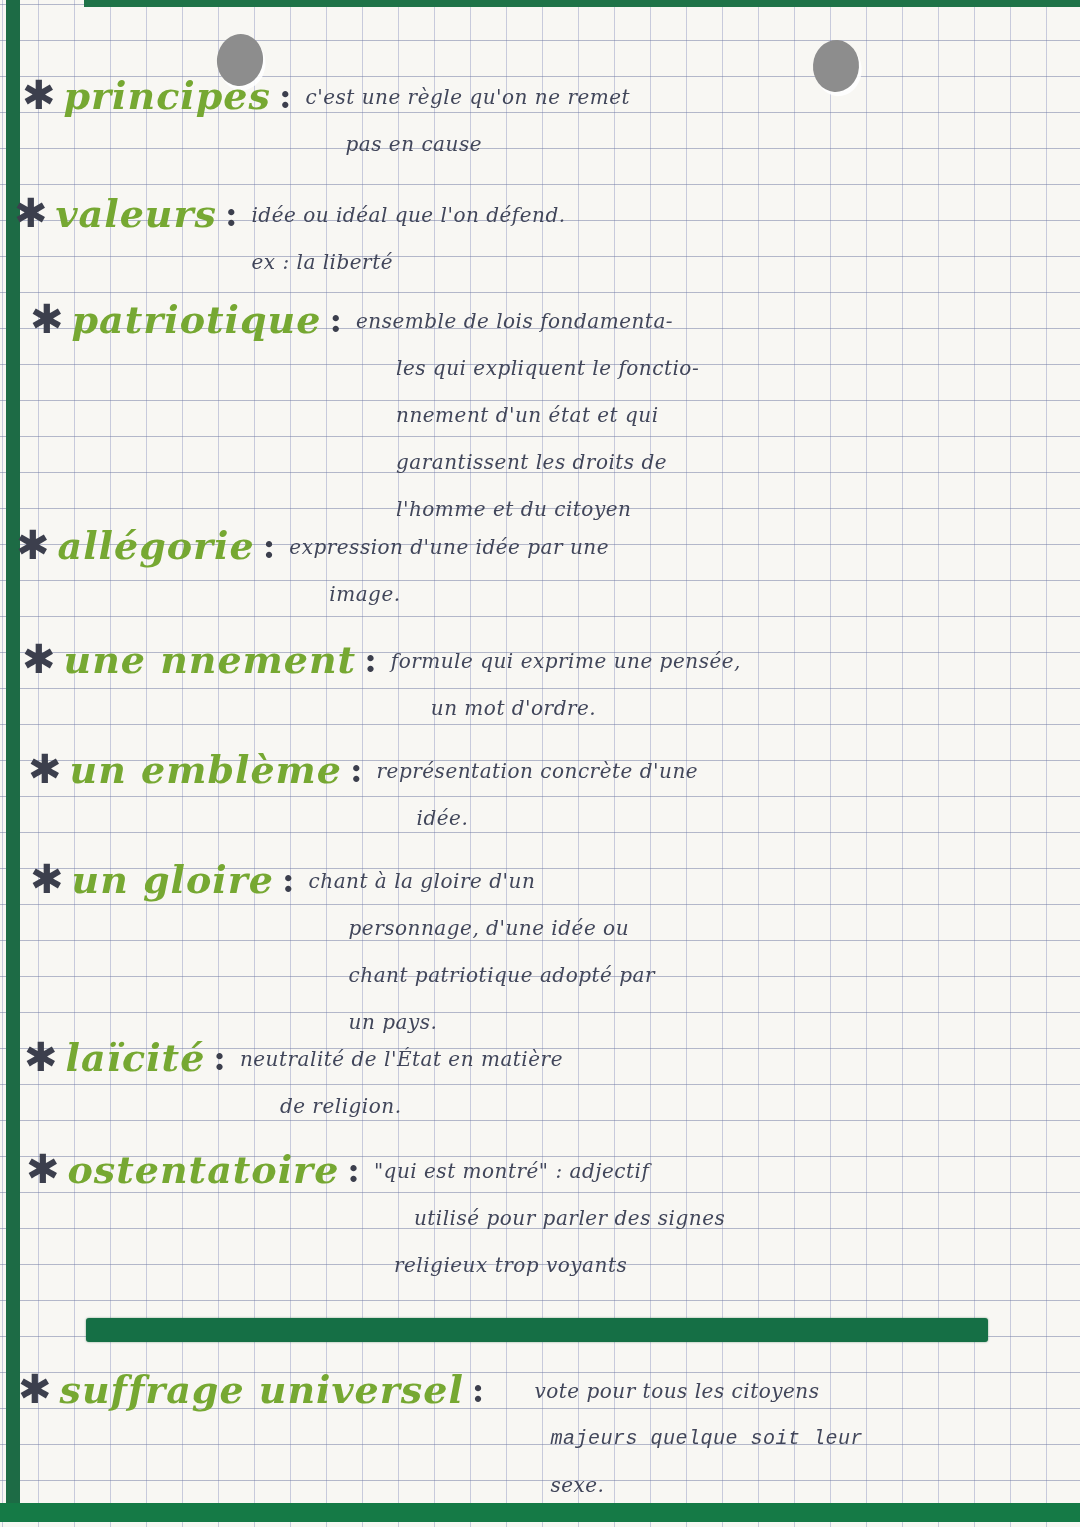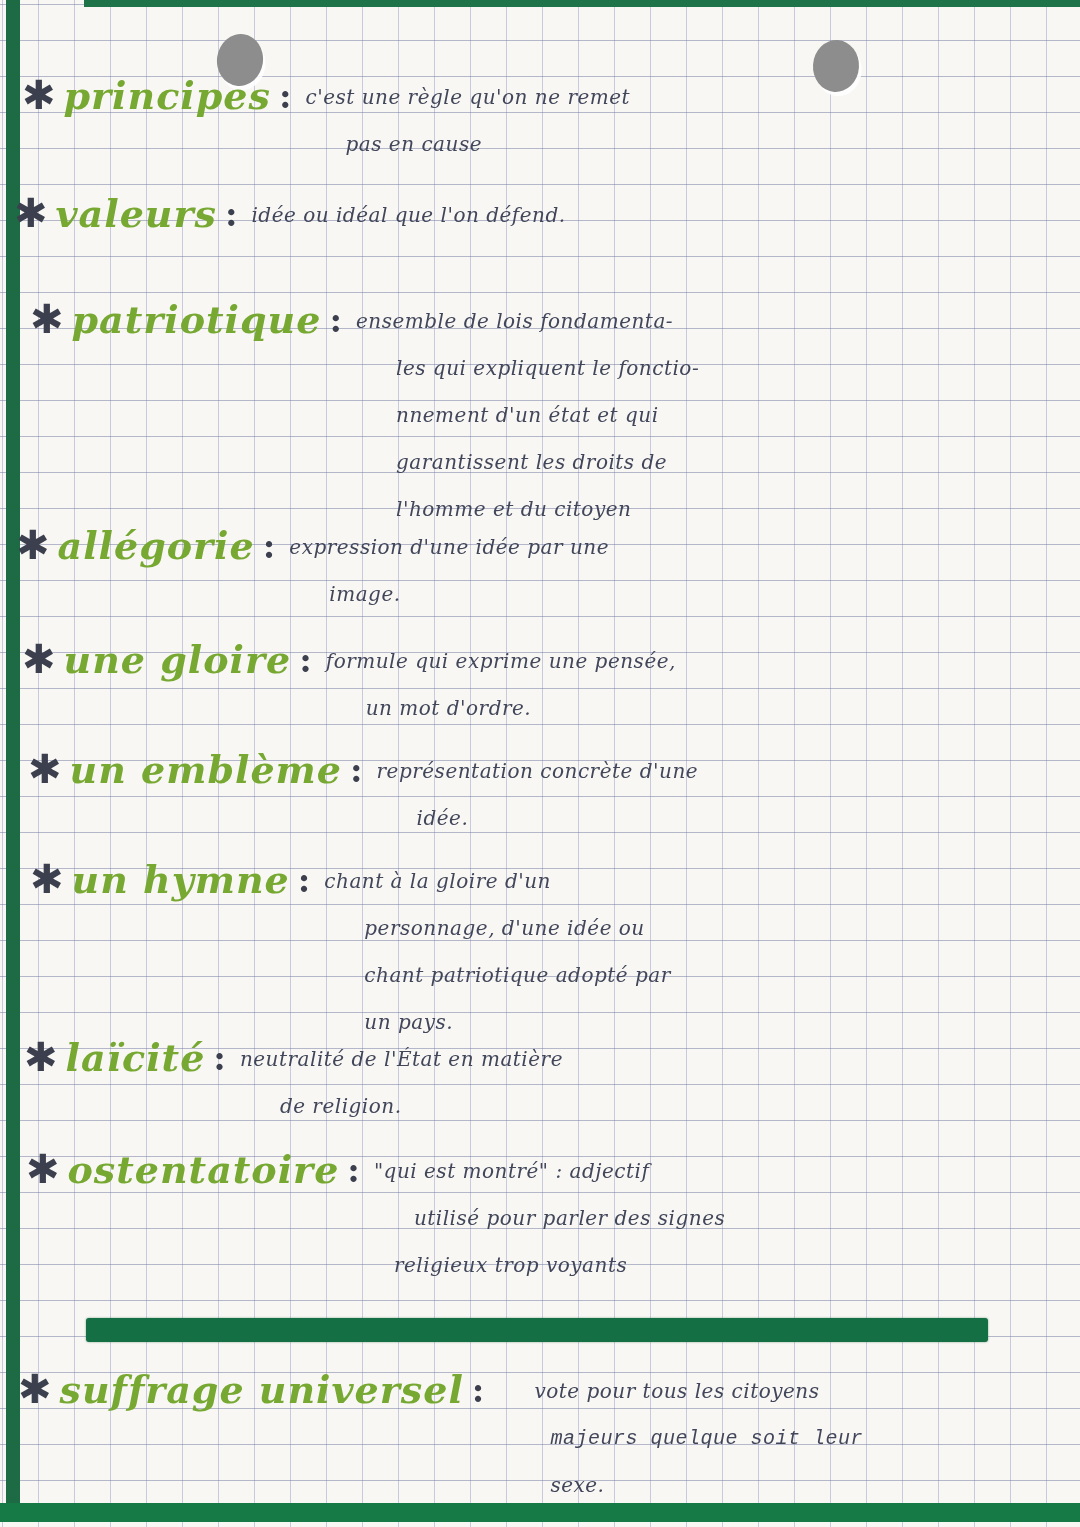--- a/index.html
+++ b/index.html
@@ -66,20 +66,21 @@
       <div class="line">pas en cause</div>
     </div>
   </div>
 
   <div class="entry" style="left:14px;top:190px;">
     <span class="star">✱</span>
     <span class="term">valeurs</span>
     <span class="colon">:</span>
     <div class="def">
       <div class="line">idée ou idéal que l'on défend.</div>
+      <div class="line" style="padding-left:0;">ex : la liberté</div>
     </div>
   </div>
 
   <div class="entry" style="left:30px;top:296px;">
     <span class="star">✱</span>
     <span class="term">patriotique</span>
     <span class="colon">:</span>
     <div class="def">
       <div class="line">ensemble de lois fondamenta-</div>
       <div class="line">les qui expliquent le fonctio-</div>
@@ -94,41 +95,41 @@
     <span class="term">allégorie</span>
     <span class="colon">:</span>
     <div class="def">
       <div class="line">expression d'une idée par une</div>
       <div class="line">image.</div>
     </div>
   </div>
 
   <div class="entry" style="left:22px;top:636px;">
     <span class="star">✱</span>
-    <span class="term">une gloire</span>
+    <span class="term">une nnement</span>
     <span class="colon">:</span>
     <div class="def">
       <div class="line">formule qui exprime une pensée,</div>
       <div class="line">un mot d'ordre.</div>
     </div>
   </div>
 
   <div class="entry" style="left:28px;top:746px;">
     <span class="star">✱</span>
     <span class="term">un emblème</span>
     <span class="colon">:</span>
     <div class="def">
       <div class="line">représentation concrète d'une</div>
       <div class="line">idée.</div>
     </div>
   </div>
 
   <div class="entry" style="left:30px;top:856px;">
     <span class="star">✱</span>
-    <span class="term">un hymne</span>
+    <span class="term">un gloire</span>
     <span class="colon">:</span>
     <div class="def">
       <div class="line">chant à la gloire d'un</div>
       <div class="line">personnage, d'une idée ou</div>
       <div class="line">chant patriotique adopté par</div>
       <div class="line">un pays.</div>
     </div>
   </div>
 
   <div class="entry" style="left:24px;top:1034px;">

